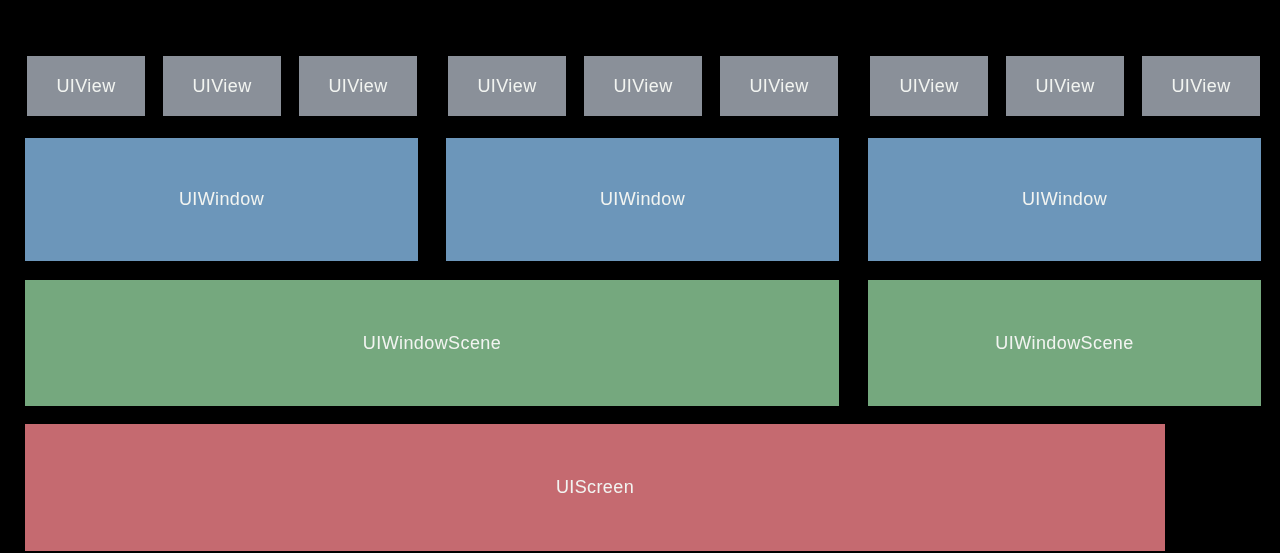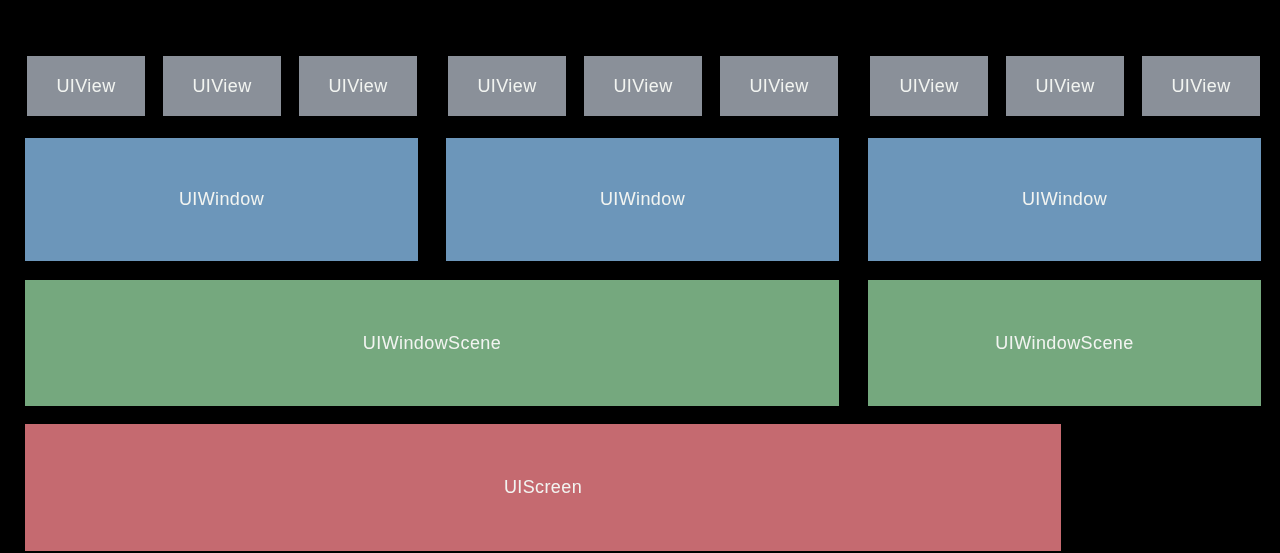--- a/index.html
+++ b/index.html
@@ -44,14 +44,14 @@
     <div class="box type-view" style="left: 584px; top: 40px; width: 118px; height: 60px; background: rgb(138, 144, 153); color: rgb(242, 244, 241);">UIView</div>
     <div class="box type-view" style="left: 720px; top: 40px; width: 118px; height: 60px; background: rgb(138, 144, 153); color: rgb(242, 244, 241);">UIView</div>
     <div class="box type-view" style="left: 870px; top: 40px; width: 118px; height: 60px; background: rgb(138, 144, 153); color: rgb(242, 244, 241);">UIView</div>
     <div class="box type-view" style="left: 1006px; top: 40px; width: 118px; height: 60px; background: rgb(138, 144, 153); color: rgb(242, 244, 241);">UIView</div>
     <div class="box type-view" style="left: 1142px; top: 40px; width: 118px; height: 60px; background: rgb(138, 144, 153); color: rgb(242, 244, 241);">UIView</div>
     <div class="box type-window" style="left: 25px; top: 122px; width: 393px; height: 123px; background: rgb(108, 150, 186); color: rgb(242, 244, 241);">UIWindow</div>
     <div class="box type-window" style="left: 446px; top: 122px; width: 393px; height: 123px; background: rgb(108, 150, 186); color: rgb(242, 244, 241);">UIWindow</div>
     <div class="box type-window" style="left: 868px; top: 122px; width: 393px; height: 123px; background: rgb(108, 150, 186); color: rgb(242, 244, 241);">UIWindow</div>
     <div class="box type-scene" style="left: 25px; top: 264px; width: 814px; height: 126px; background: rgb(117, 168, 126); color: rgb(242, 244, 241);">UIWindowScene</div>
     <div class="box type-scene" style="left: 868px; top: 264px; width: 393px; height: 126px; background: rgb(117, 168, 126); color: rgb(242, 244, 241);">UIWindowScene</div>
-    <div class="box type-screen" style="left: 25px; top: 408px; width: 1036px; height: 127px; background: rgb(197, 106, 112); color: rgb(242, 244, 241);">UIScreen</div>
+    <div class="box type-screen" style="left: 25px; top: 408px; width: 1140px; height: 127px; background: rgb(197, 106, 112); color: rgb(242, 244, 241);">UIScreen</div>
   </div>
 
 </body></html>

